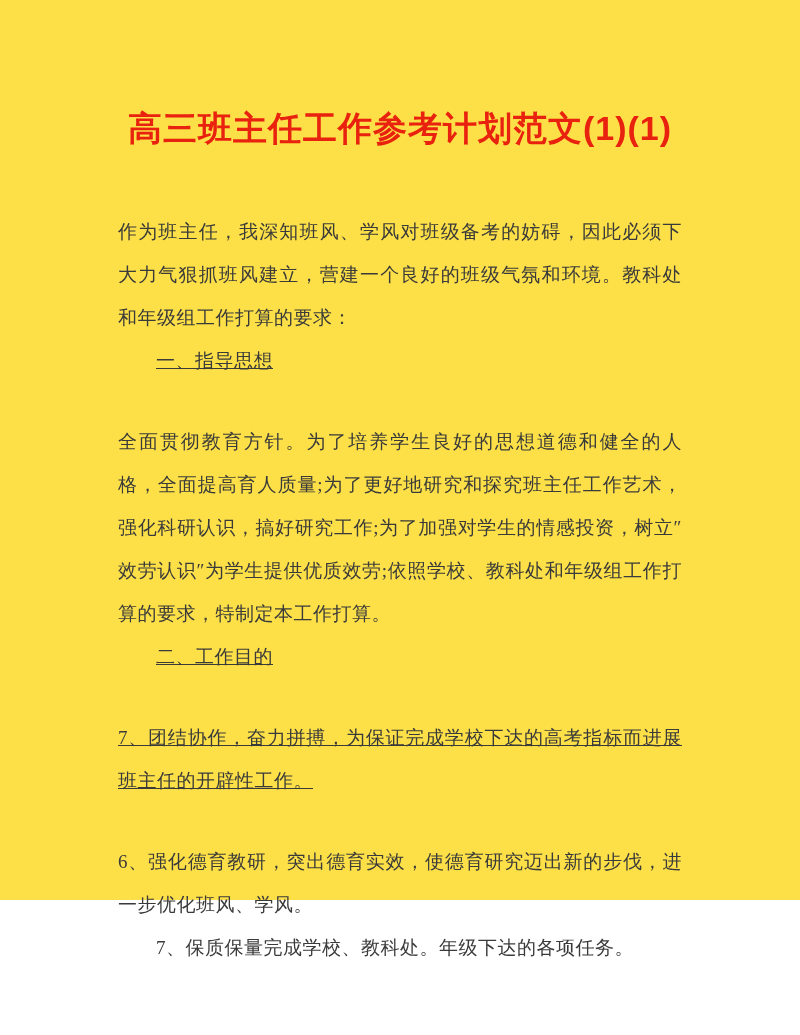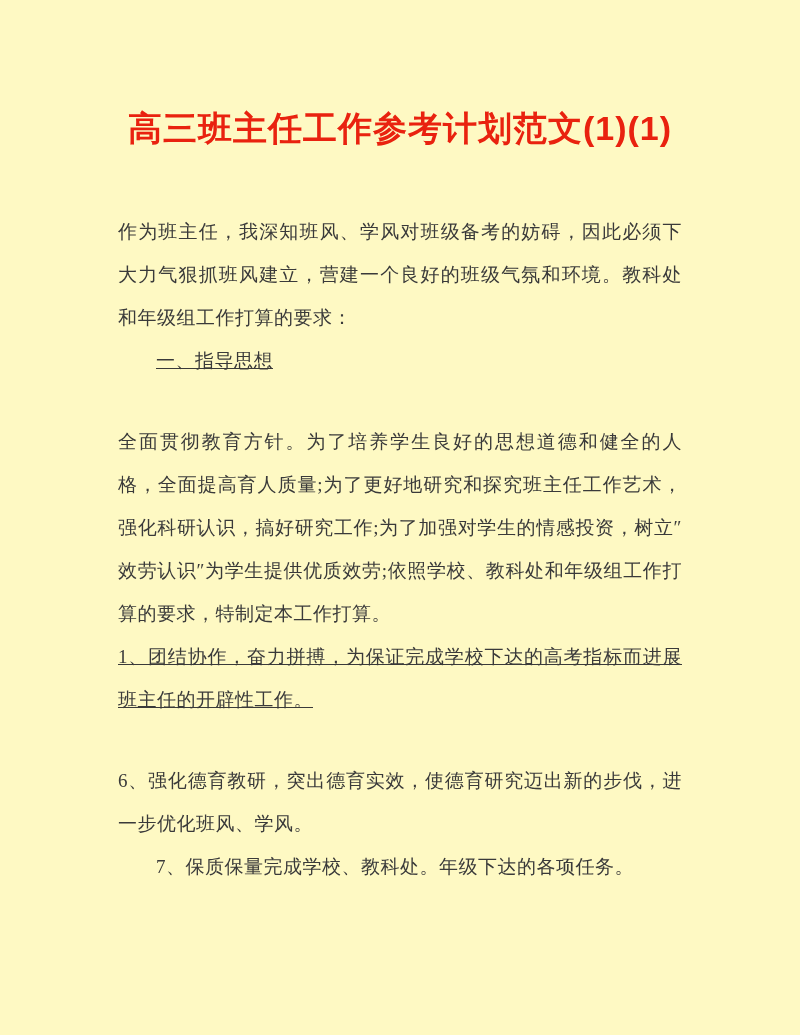--- a/index.html
+++ b/index.html
@@ -9,23 +9,23 @@
   }
   body {
     width: 800px;
     height: 1035px;
     overflow: hidden;
     font-family: "Liberation Serif", serif;
   }
   .page {
     box-sizing: border-box;
     width: 800px;
-    height: 1035px;
+    height: 900px;
     padding: 106px 118px 0 118px;
-    background: #fef9c3;
+    background: #fde047;
   }
   .doc-title {
     margin: 0 0 60px 0;
     font-family: "Liberation Sans", sans-serif;
     font-weight: bold;
     font-size: 34px;
     line-height: 44px;
     text-align: center;
     letter-spacing: 1px;
     white-space: nowrap;
@@ -51,17 +51,18 @@
 </style>
 </head>
 <body>
 
 <div class="page">
   <h1 class="doc-title" style="color: rgb(233, 34, 15);">高三班主任工作参考计划范文(1)(1)</h1>
   <div class="doc-body">
       <p class="para">作为班主任，我深知班风、学风对班级备考的妨碍，因此必须下大力气狠抓班风建立，营建一个良好的班级气氛和环境。教科处和年级组工作打算的要求：</p>
       <p class="para indent space-after">一、指导思想</p>
       <p class="para">全面贯彻教育方针。为了培养学生良好的思想道德和健全的人格，全面提高育人质量;为了更好地研究和探究班主任工作艺术，强化科研认识，搞好研究工作;为了加强对学生的情感投资，树立″效劳认识″为学生提供优质效劳;依照学校、教科处和年级组工作打算的要求，特制定本工作打算。</p>
-      <p class="para space-after">1、团结协作，奋力拼搏，为保证完成学校下达的高考指标而进展班主任的开辟性工作。</p>
+      <p class="para indent space-after">二、工作目的</p>
+      <p class="para space-after">7、团结协作，奋力拼搏，为保证完成学校下达的高考指标而进展班主任的开辟性工作。</p>
       <p class="para">6、强化德育教研，突出德育实效，使德育研究迈出新的步伐，进一步优化班风、学风。</p>
       <p class="para indent">7、保质保量完成学校、教科处。年级下达的各项任务。</p>
     </div>
 </div>
 
 </body></html>

